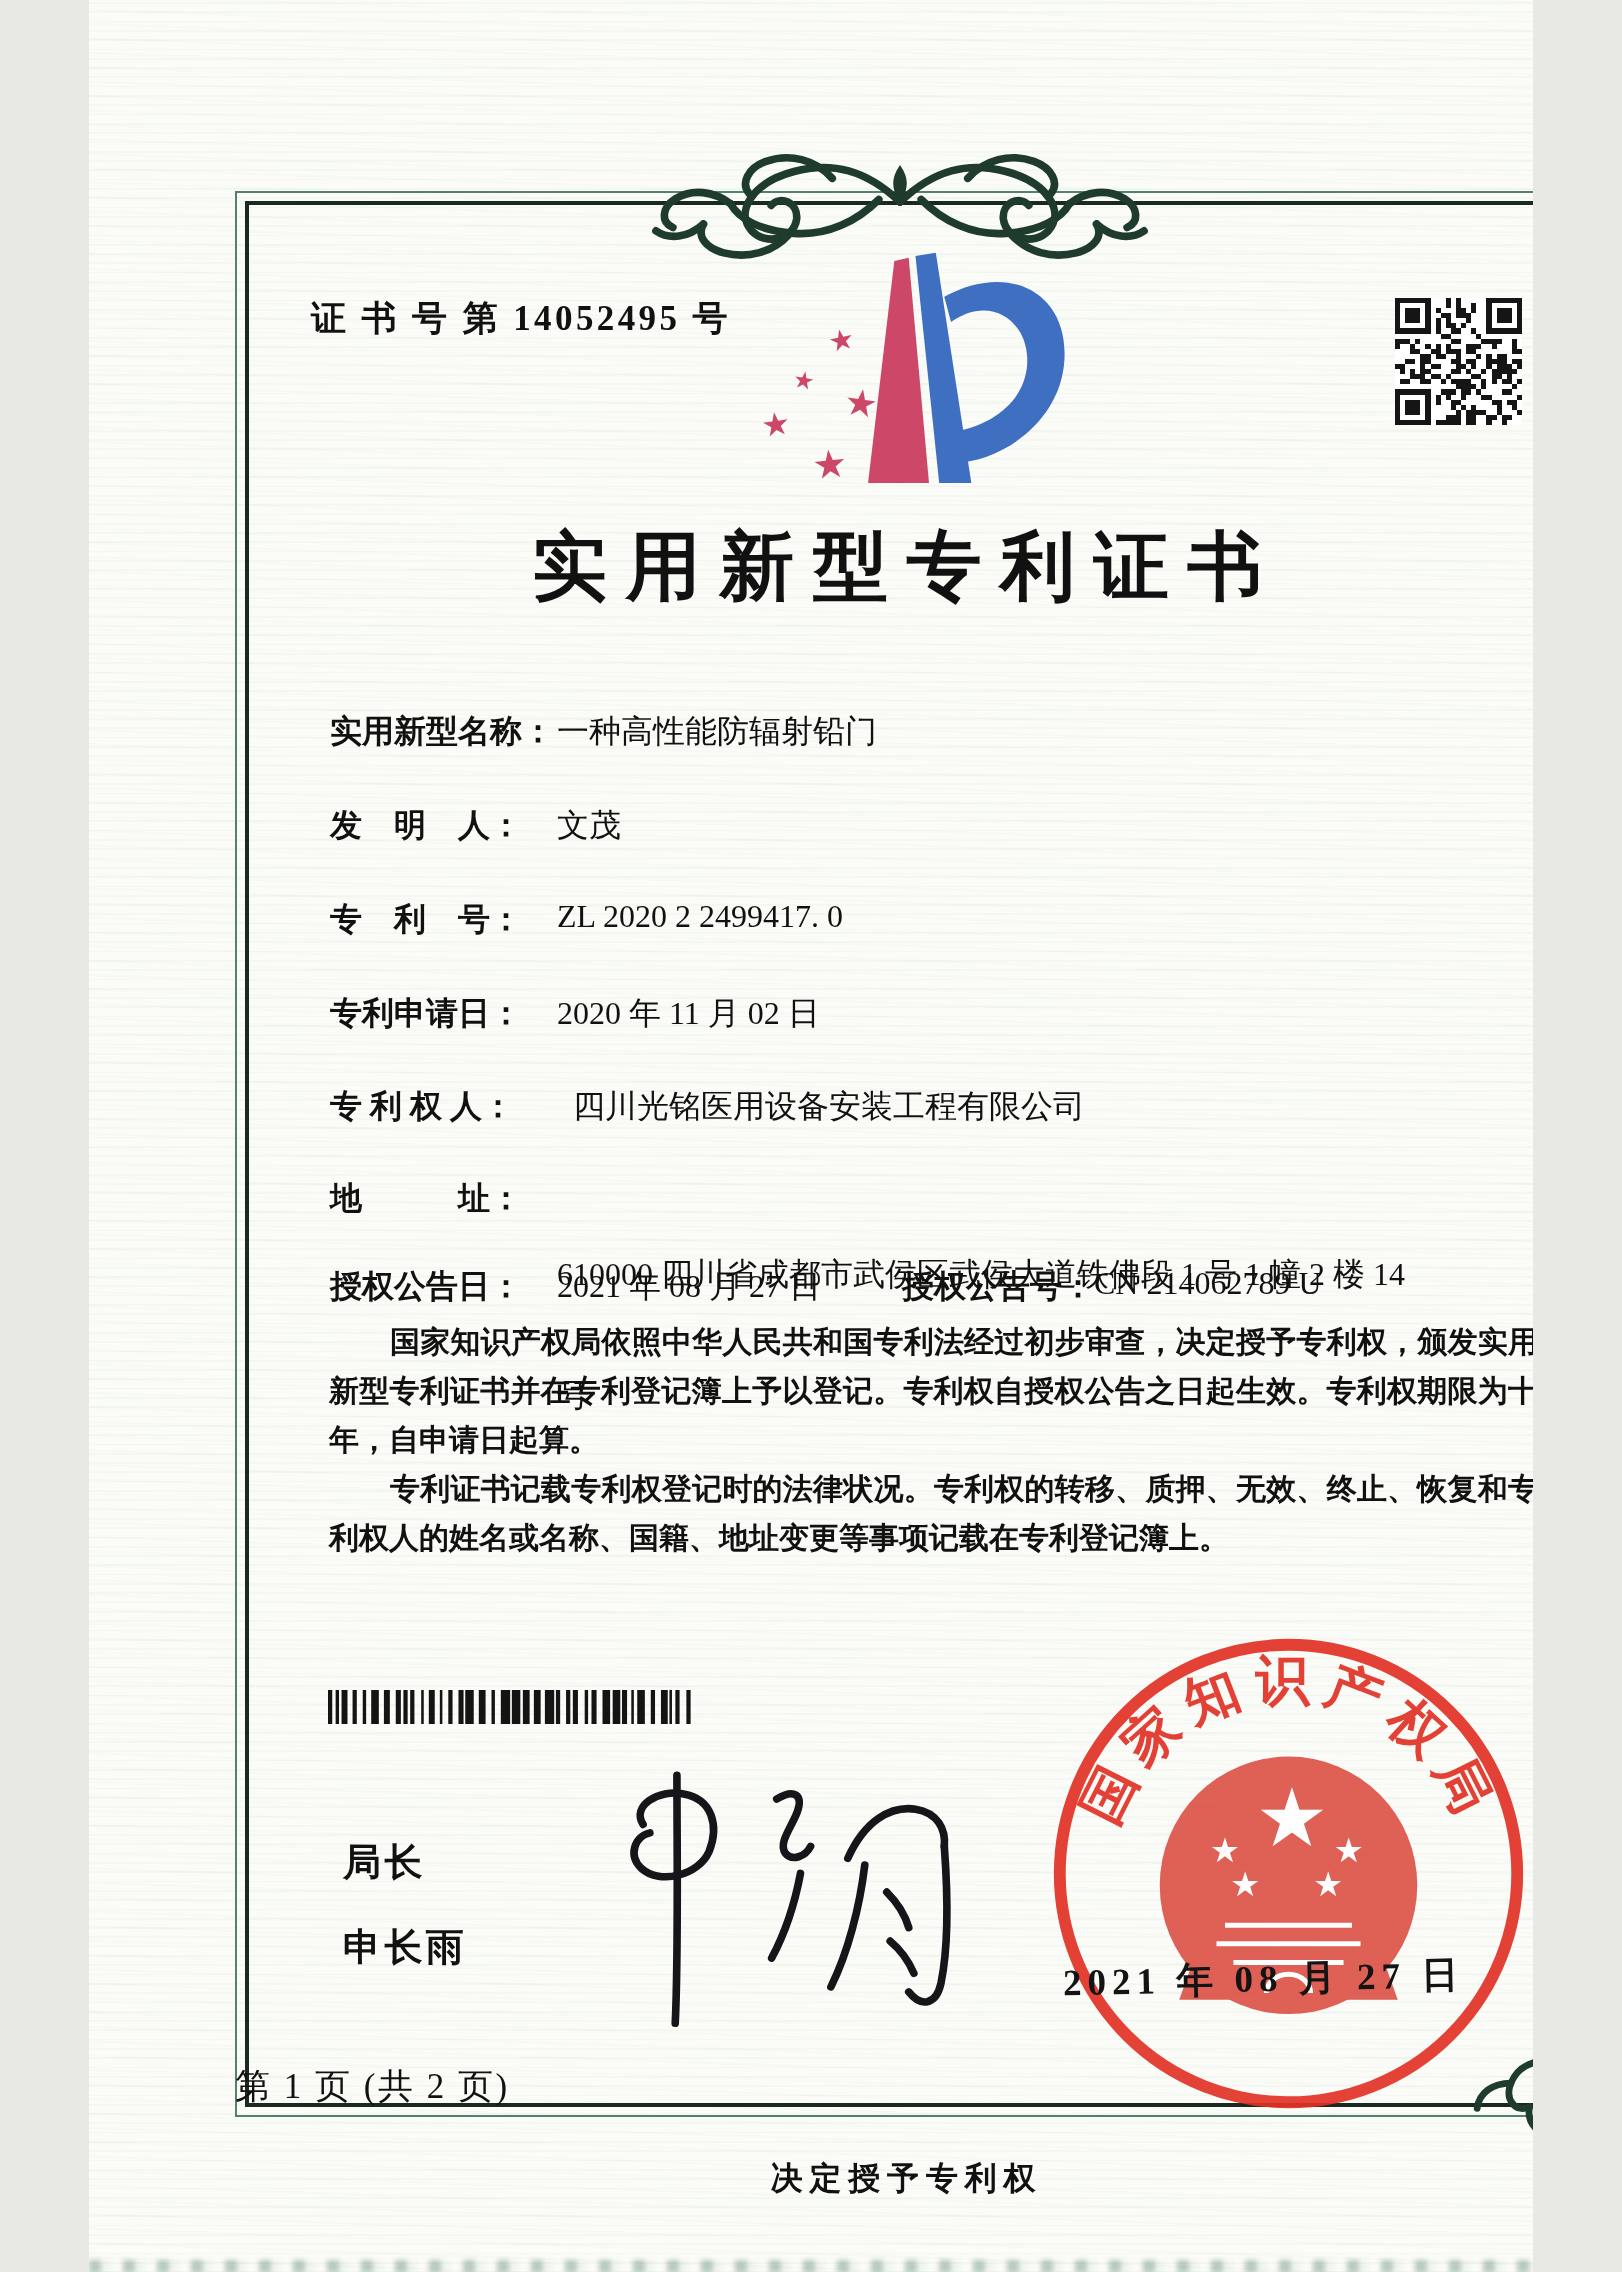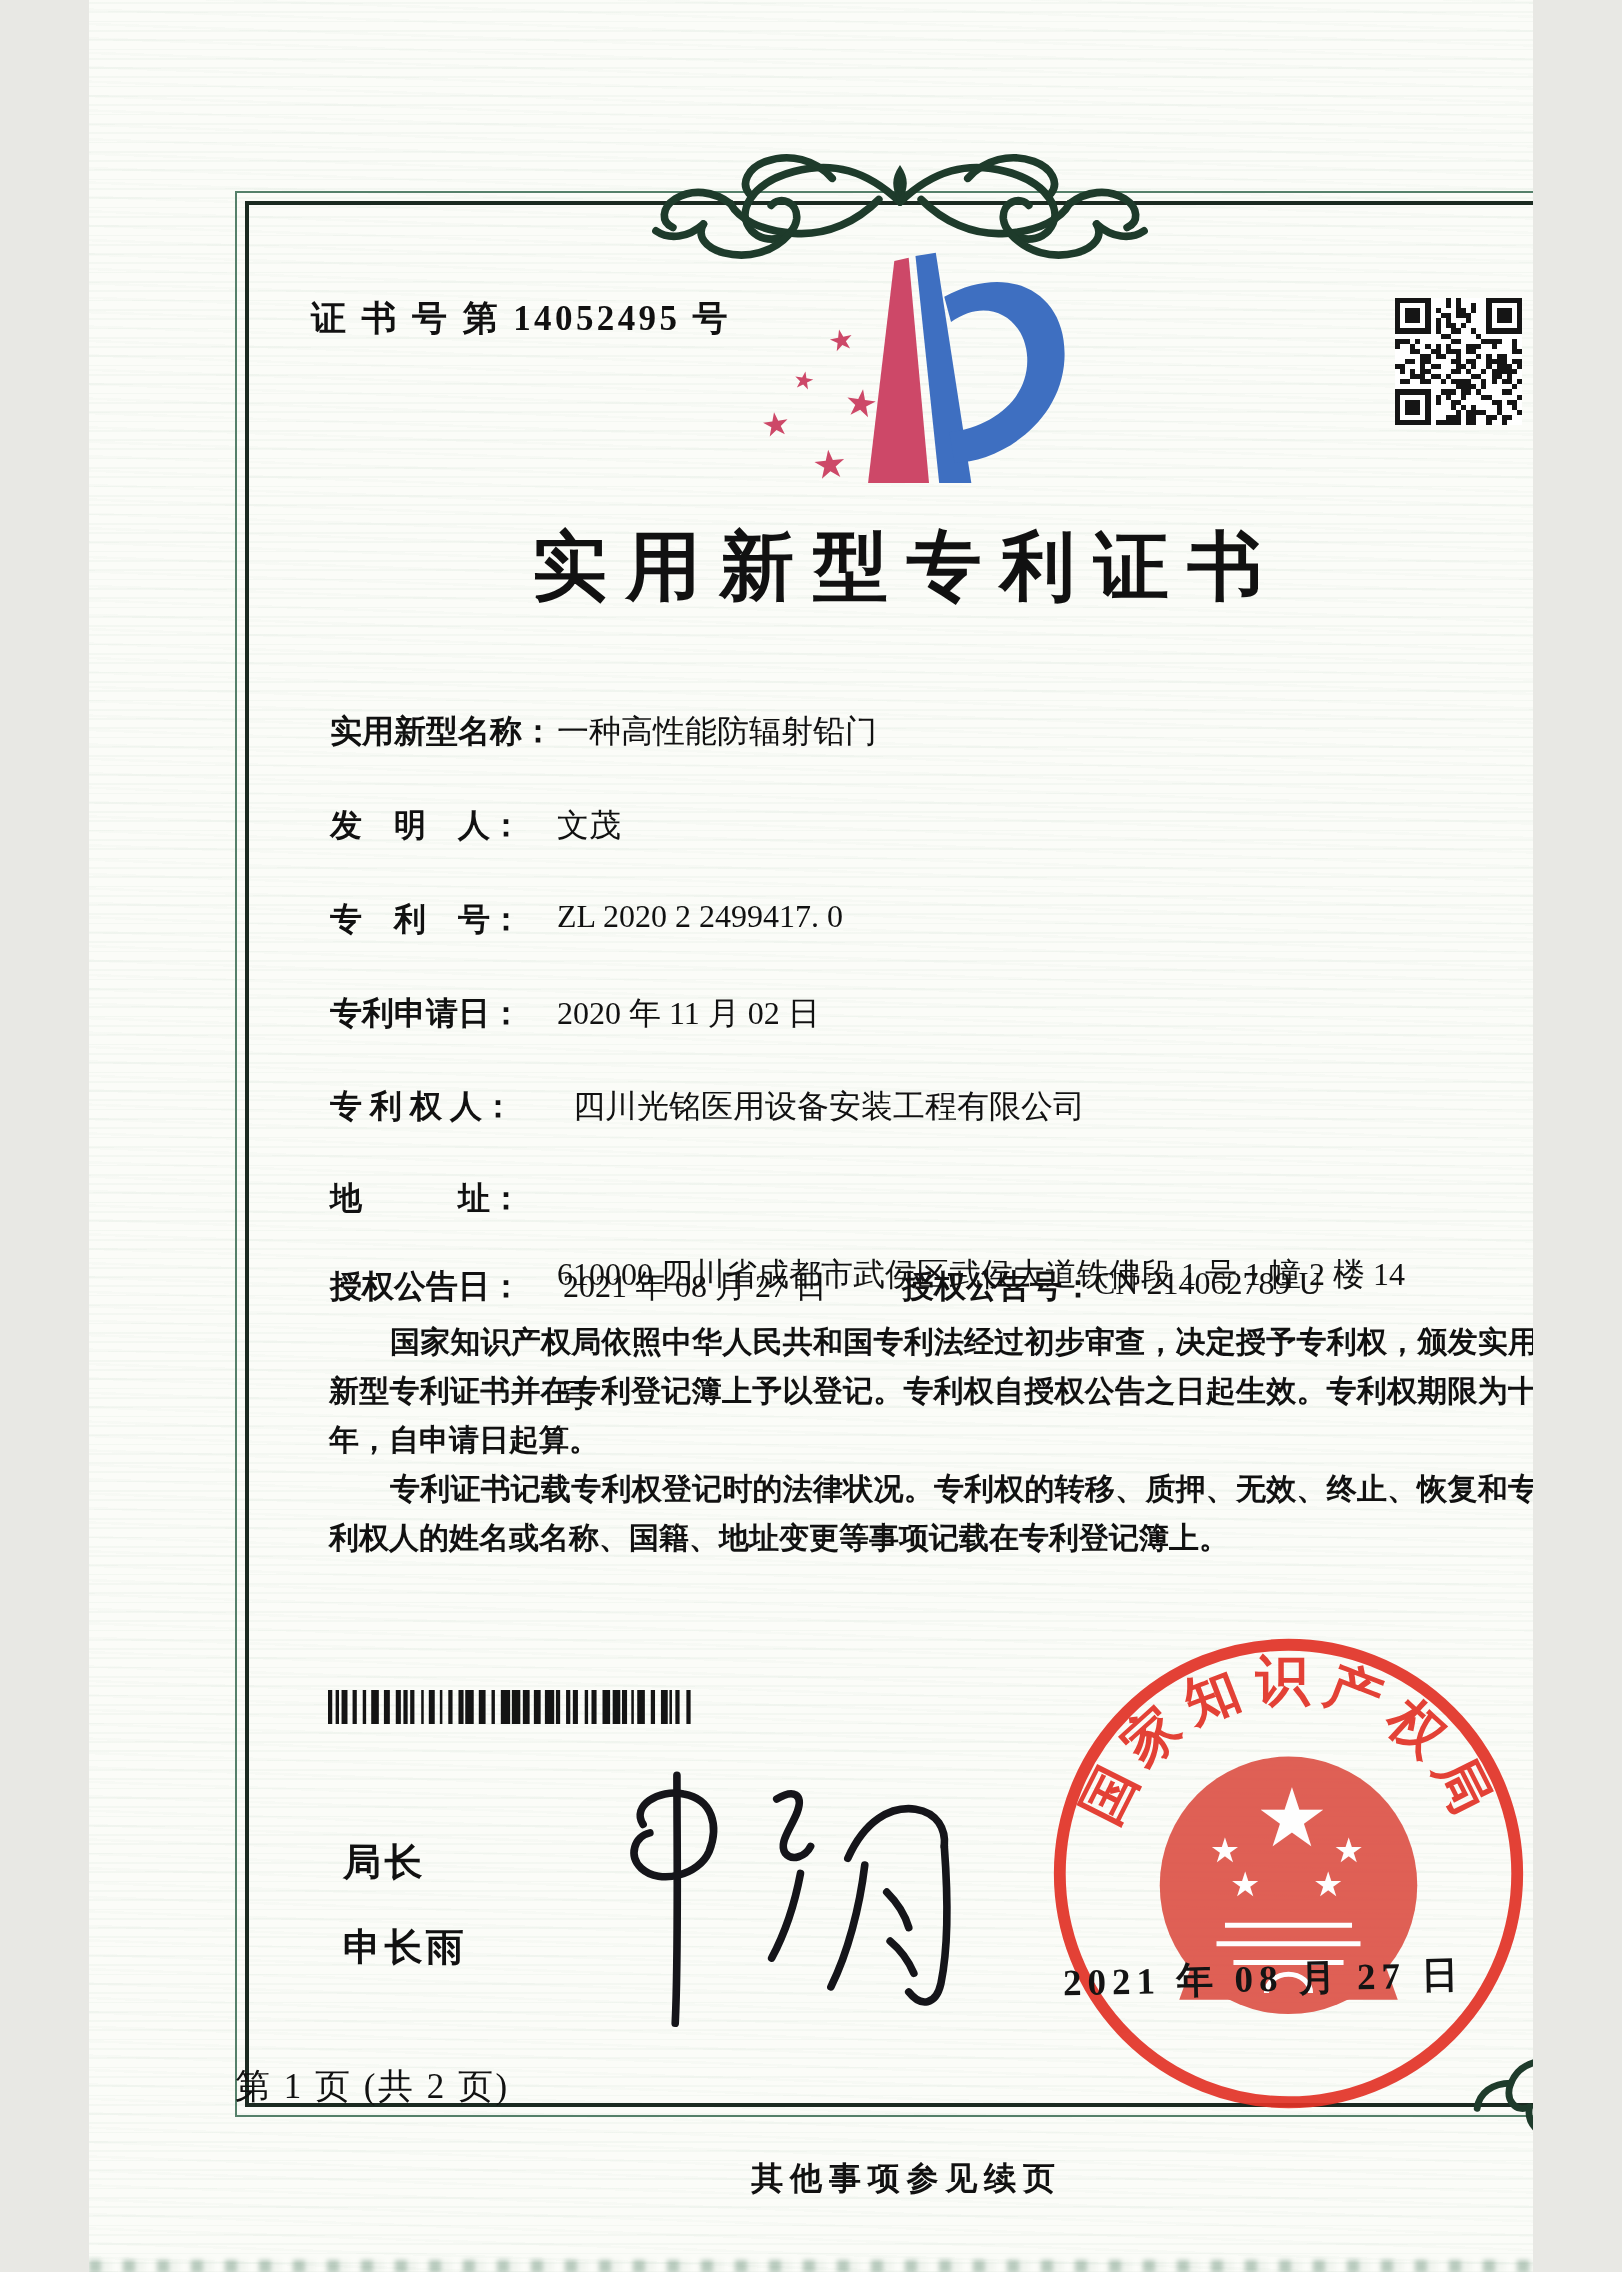--- a/index.html
+++ b/index.html
@@ -48,21 +48,21 @@
   .row{position:absolute;display:flex;align-items:flex-start;font-size:32px;}
   .row .label{font-weight:bold;white-space:pre;width:227px;flex:none;}
   .row .label.auto{width:auto;}
   .row .value{white-space:pre;}
   .row-name{top:710px;}
   .row-inventor{top:804px;}
   .row-patno{top:898px;}
   .row-filing{top:992px;}
   .row-patentee{top:1085px;gap:16px;}
   .row-address{top:1177px;}
-  .row-grant{top:1265px;gap:6px;}
+  .row-grant{top:1265px;}
   .grant-no-pair{position:absolute;left:572px;top:0;display:flex;}
   .addr-lines div{line-height:47px;}
   .body-text{
     position:absolute;left:240px;top:1317px;width:1209px;
     font-size:30px;line-height:49px;font-weight:bold;
     text-align:justify;
   }
   .body-text p{margin:0;text-indent:61px;}
   .barcode{position:absolute;left:239px;top:1690px;width:366px;height:34px;}
   .director-block{
@@ -478,15 +478,15 @@
           <path d="M226,396 L356,396"></path>
           <path d="M265,432 A 26,22 0 0 1 317,432"></path>
         </g>
       </g>
     </g>
   </svg>
   <div class="seal-date">2021 年 08 月 27 日</div>
 
   <div class="page-info">第 1 页 (共 2 页)</div>
 
-  <div class="footer-note">其他事项参见续页</div>
+  <div class="footer-note">决定授予专利权</div>
 </div>
 
 
 </body></html>

